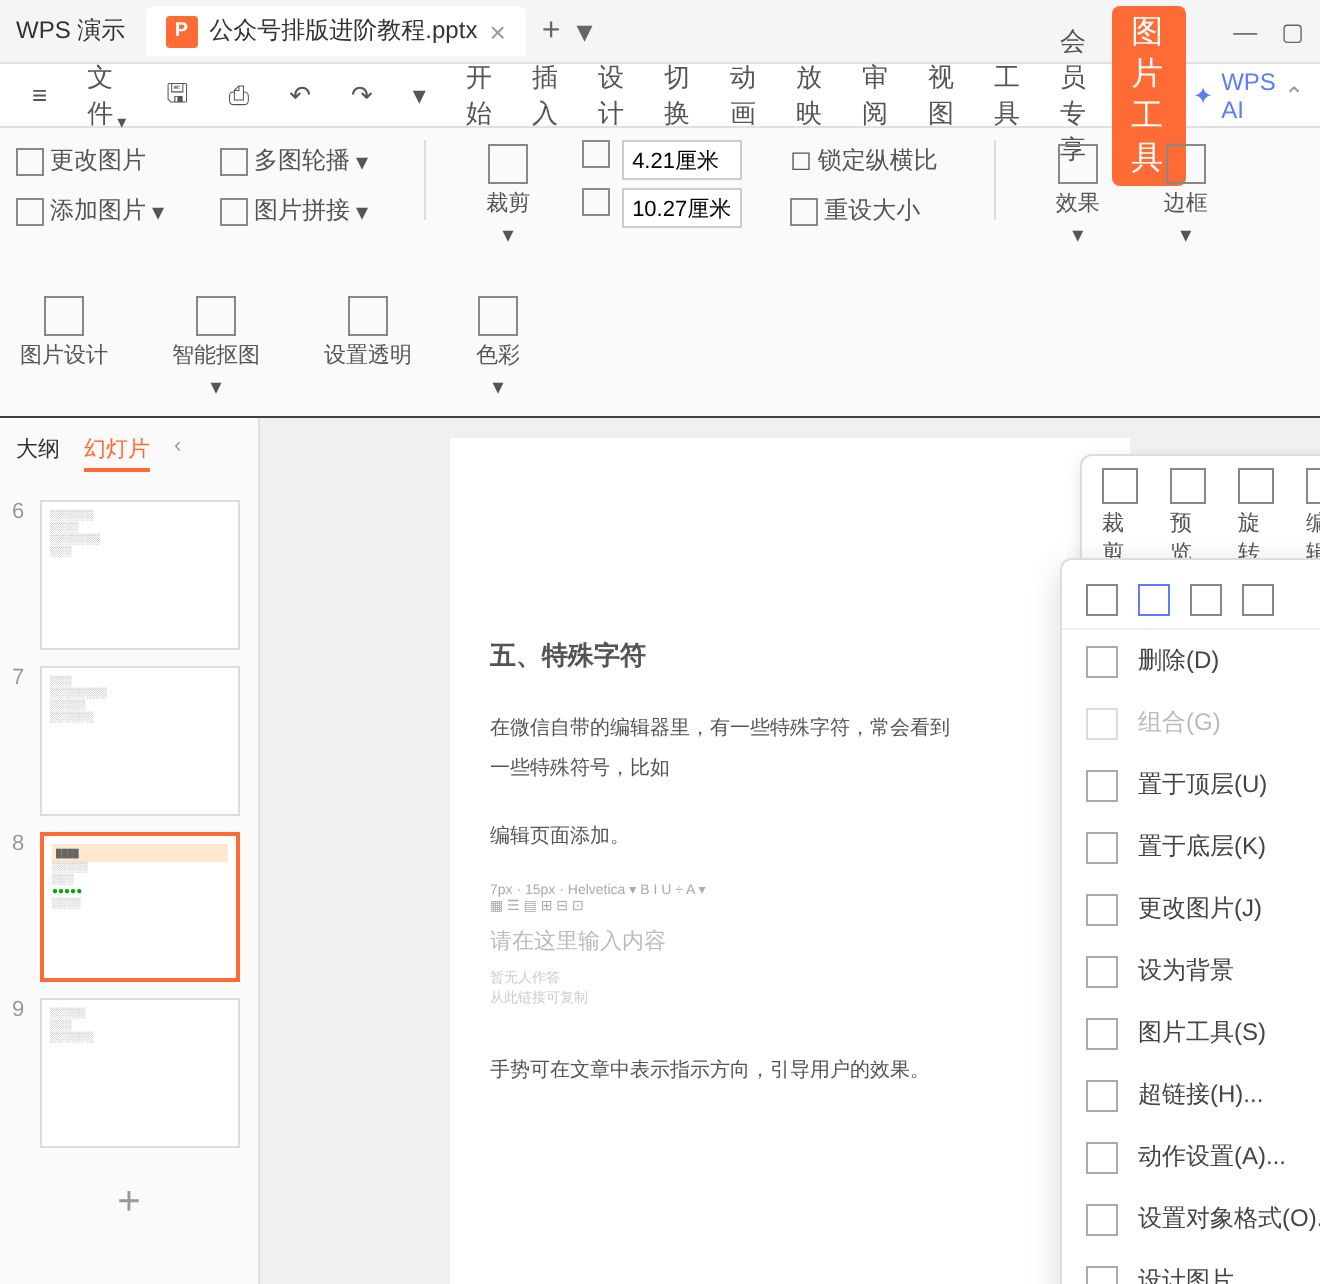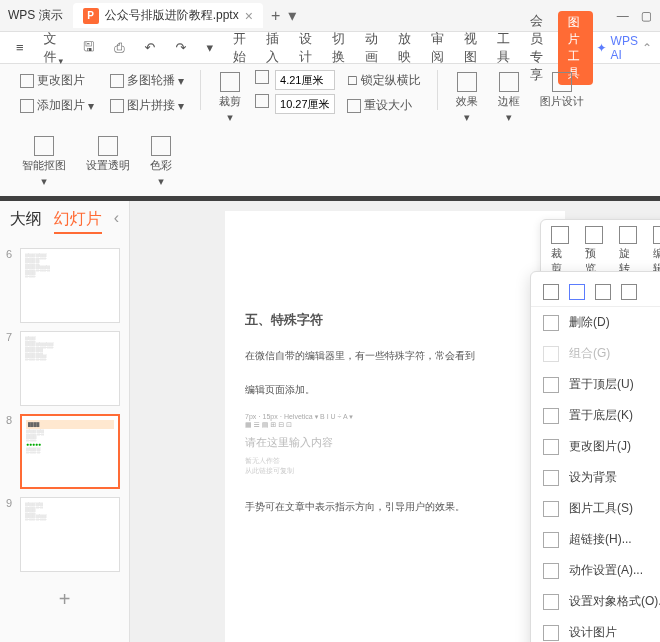--- a/index.html
+++ b/index.html
@@ -6,34 +6,34 @@
 body{width:660px;height:642px;background:#fff;overflow:hidden;font-size:12px;color:#333}
 .titlebar{height:32px;background:#f5f5f5;display:flex;align-items:center;padding:0 8px;border-bottom:1px solid #e0e0e0}
 .tab{display:flex;align-items:center;padding:4px 10px;background:#fff;border-radius:4px 4px 0 0;gap:6px}
 .doc-icon{width:16px;height:16px;background:#ff6b35;border-radius:2px;color:#fff;display:flex;align-items:center;justify-content:center;font-size:10px;font-weight:bold}
 .close-x{color:#999;cursor:pointer;font-size:14px}
 .plus-tab{margin-left:8px;color:#666;font-size:16px}
 .win-controls{margin-left:auto;display:flex;gap:12px;color:#666}
 .menubar{height:32px;display:flex;align-items:center;padding:0 8px;gap:4px;border-bottom:1px solid #e0e0e0}
 .menu-btn{padding:4px 8px;color:#555;font-size:13px}
 .file-btn{display:flex;align-items:flex-end;gap:2px}
-.pill-btn{padding:3px 10px;background:#ff6b35;color:#fff;border-radius:4px;font-size:12px}
+.pill-btn{padding:3px 10px;background:#ff6b35;color:#fff;border-radius:4px;font-size:16px}
 .ai-btn{display:flex;align-items:center;gap:4px;color:#5b7cfd}
-.toolbar{display:flex;padding:6px 16px;gap:8px;border-bottom:5px solid #404040;background:#fafafa;flex-wrap:wrap}
+.toolbar{display:flex;padding:6px 4px;gap:20px;border-bottom:1px solid #404040;background:#fafafa;flex-wrap:wrap}
 .tool-group{display:flex;flex-direction:column;gap:4px}
 .tool-row{display:flex;align-items:flex-start;gap:6px}
 .tool-item{display:flex;align-items:center;gap:3px;padding:2px 4px;color:#555;font-size:12px}
 .tool-icon{width:14px;height:14px;border:1px solid #888;display:inline-block}
 .sep{width:1px;height:40px;background:#ddd;margin:0 4px}
 .dim-input{width:60px;height:20px;border:1px solid #ccc;padding:0 4px;font-size:11px;background:#fff}
 .tool-big{display:flex;flex-direction:column;align-items:center;gap:2px;padding:2px 6px;color:#555;font-size:11px}
 .tool-big .ico{width:20px;height:20px;border:1px solid #888}
 .main{display:flex;height:520px}
 .sidebar{width:130px;border-right:1px solid #e0e0e0;display:flex;flex-direction:column;background:#fafafa}
-.sidebar-tabs{display:flex;justify-content:center;gap:12px;padding:8px;font-size:16px}
+.sidebar-tabs{display:flex;justify-content:flex-start;gap:12px;padding:8px;font-size:11px}
 .sidebar-tabs .active{color:#ff6b35;border-bottom:2px solid #ff6b35;padding-bottom:2px}
 .thumbs{flex:1;overflow-y:auto;padding:6px}
 .thumb-wrap{display:flex;gap:4px;margin-bottom:8px}
 .thumb-num{font-size:11px;color:#999;width:10px}
 .thumb{width:100px;height:75px;background:#fff;border:1px solid #ddd;padding:4px;font-size:5px;color:#666;overflow:hidden}
 .thumb.selected{border:2px solid #ff6b35}
 .thumb-add{text-align:center;font-size:20px;color:#999;padding:8px}
 .canvas{flex:1;background:#f0f0f0;position:relative;display:flex;justify-content:center;padding-top:10px}
 .slide{width:340px;height:460px;background:#fff;position:relative;padding:30px 20px;font-size:10px;color:#555}
 .slide-txt{margin-bottom:6px}
@@ -171,20 +171,21 @@
   <div class="canvas">
     <div class="slide">
       <div class="sel-box">
         <div class="sel-handle" style="top:-3px;left:-3px"></div>
         <div class="sel-handle" style="bottom:-3px;left:-3px"></div>
       </div>
       <div style="height:70px"></div>
       <div class="slide-txt" style="font-size:13px;font-weight:bold">五、特殊字符</div>
       <div style="height:14px"></div>
       <div class="slide-txt">在微信自带的编辑器里，有一些特殊字符，常会看到</div>
+      <div class="slide-txt">一些特殊符号，比如</div>
       <div style="height:14px"></div>
       <div class="slide-txt">编辑页面添加。</div>
       <div style="height:10px"></div>
       <div style="font-size:7px;color:#aaa">7px · 15px · Helvetica ▾ B I U ÷ A ▾</div>
       <div style="font-size:7px;color:#aaa">▦ ☰ ▤ ⊞ ⊟ ⊡</div>
       <div class="slide-txt" style="color:#bbb;font-size:11px;margin-top:6px">请在这里输入内容</div>
       <div style="font-size:7px;color:#ccc">暂无人作答</div>
       <div style="font-size:7px;color:#ccc">从此链接可复制</div>
       <div style="height:24px"></div>
       <div class="slide-txt">手势可在文章中表示指示方向，引导用户的效果。</div>

